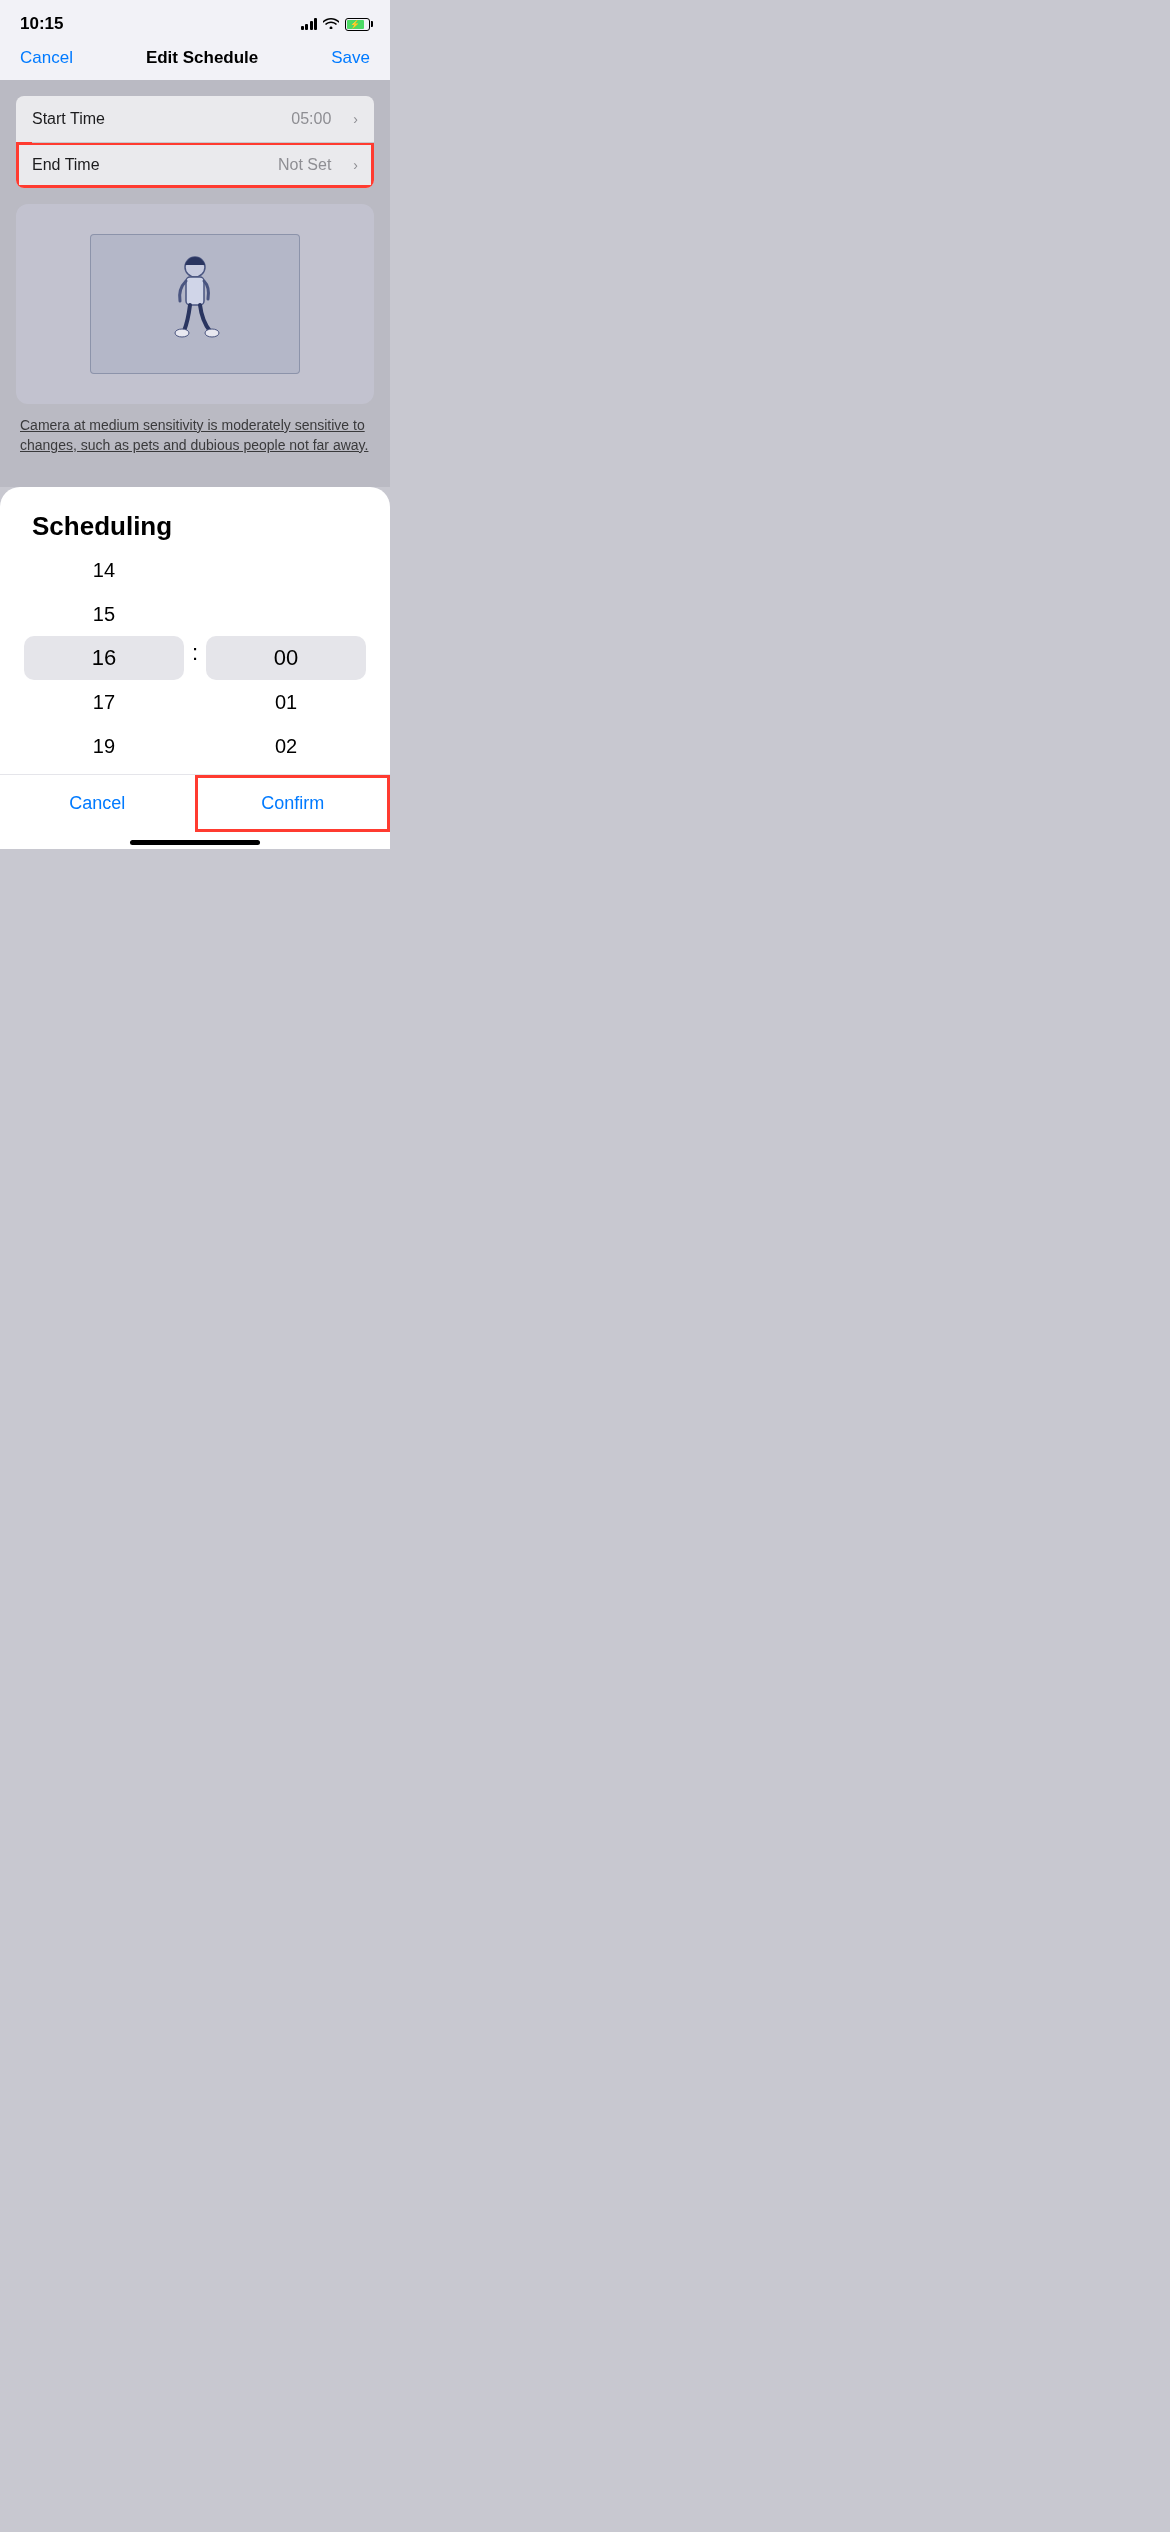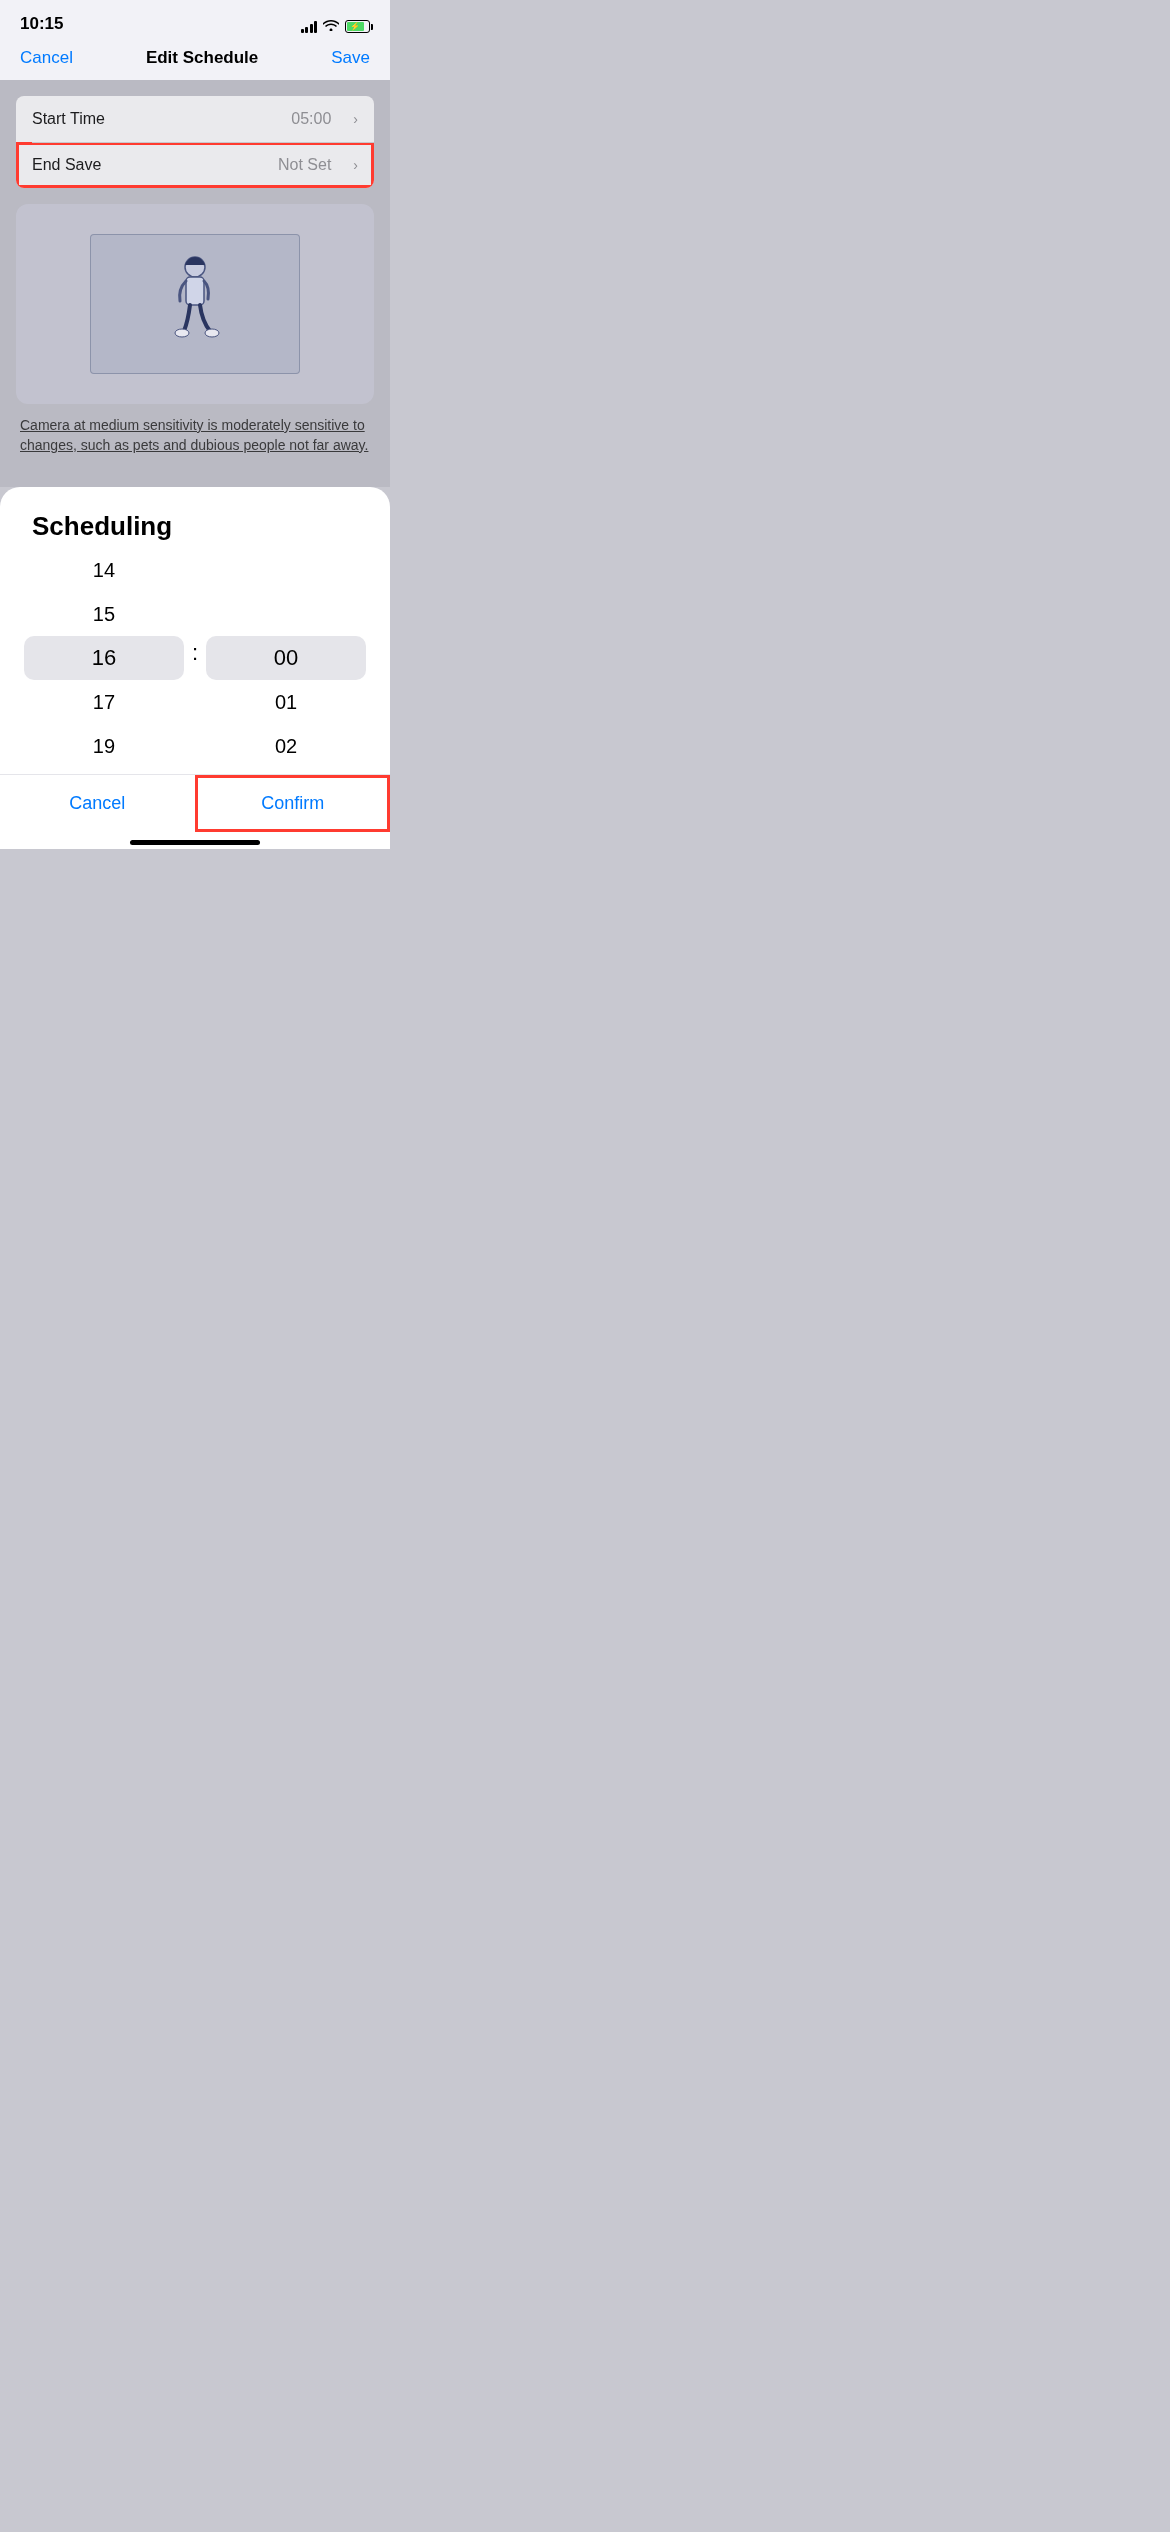--- a/index.html
+++ b/index.html
@@ -10,21 +10,21 @@
       min-height: 844px;
       font-family: -apple-system, BlinkMacSystemFont, 'SF Pro Display', 'Helvetica Neue', sans-serif;
       background: #c8c8d0;
       overflow: hidden;
     }
 
     
     .status-bar {
       display: flex;
       justify-content: space-between;
-      align-items: flex-end;
+      align-items: center;
       padding: 14px 20px 6px;
       background: #f2f2f7;
     }
     .status-time {
       font-size: 17px;
       font-weight: 600;
       color: #000;
     }
     .status-icons {
       display: flex;
@@ -345,21 +345,21 @@
 <div class="main-content">
   <div class="settings-card">
     <div class="settings-row">
       <span class="row-label">Start Time</span>
       <div class="row-value">
         <span>05:00</span>
         <span class="row-chevron">›</span>
       </div>
     </div>
     <div class="settings-row end-time-row">
-      <span class="row-label">End Save</span>
+      <span class="row-label">End Time</span>
       <div class="row-value">
         <span>Not Set</span>
         <span class="row-chevron">›</span>
       </div>
     </div>
   </div>
 
   <div class="preview-area">
     <div class="preview-inner">
 

